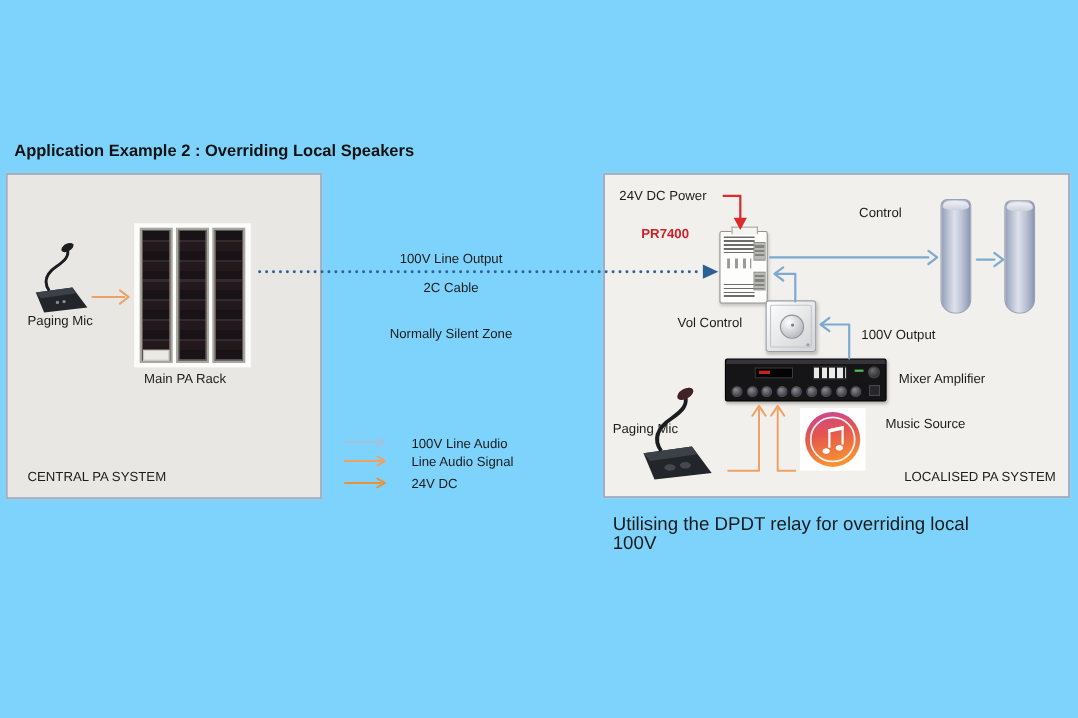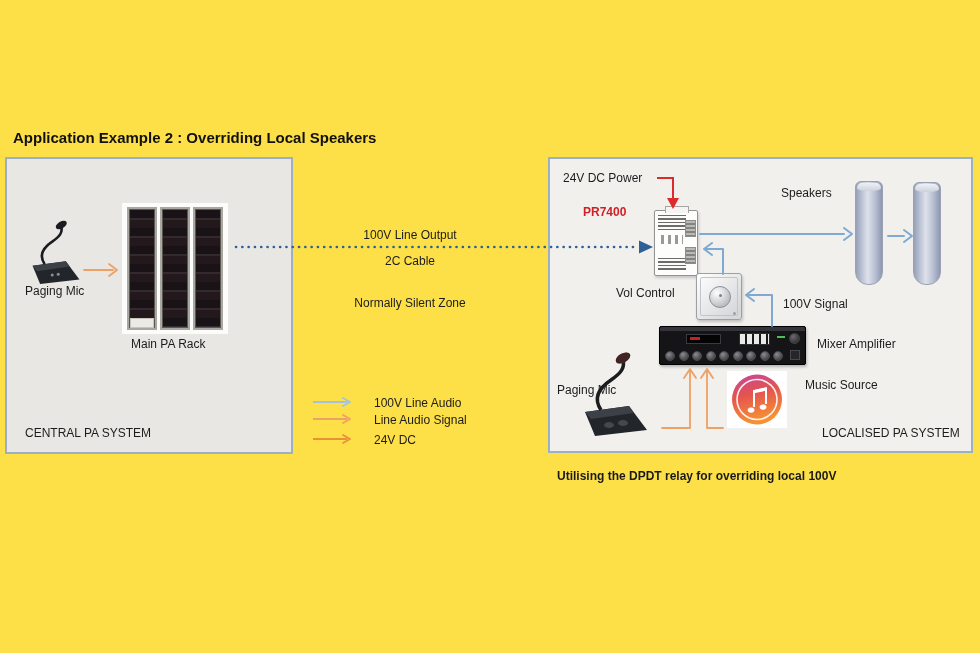--- a/index.html
+++ b/index.html
@@ -1,17 +1,17 @@
 <!DOCTYPE html>
 <html><head>
 <meta charset="utf-8">
 <style>
   html,body{margin:0;padding:0;background:#ffffff;}
   #canvas{
-    position:relative;width:980px;height:653px;background:#fde047;overflow:hidden;
+    position:relative;width:980px;height:653px;background:#7dd3fc;overflow:hidden;
     font-family:"Liberation Sans","DejaVu Sans",sans-serif;color:#1c1c1c;
   }
   .abs{position:absolute;}
   .lbl{font-size:12px;white-space:nowrap;color:#1c1c1c;}
   .title{font-size:15px;font-weight:bold;color:#111;}
   .sysbox{background:#e8e7e4;border:2px solid #9bafc5;box-sizing:border-box;}
   .sysbox.right{background:#f1f0ed;}
   .center{text-align:center;}
   
   .rack{background:#fcfcfb;display:flex;gap:3px;padding:4px 5px;box-sizing:border-box;}
@@ -51,21 +51,21 @@
   .mixer .vu{position:absolute;left:79px;top:6px;width:29px;height:10px;
     background:repeating-linear-gradient(90deg,#e9e9e7 0 5px,#19191b 5px 7px);border:1px solid #2c2c30;}
   .mixer .pwr{position:absolute;right:5px;top:6px;width:9px;height:9px;border-radius:50%;background:radial-gradient(circle at 35% 30%,#6a6a70,#222);border:1px solid #444;}
   .mixer .led{position:absolute;right:20px;top:9px;width:8px;height:2px;background:#49c24e;}
   .mixer .knobs{position:absolute;left:5px;right:22px;bottom:4px;height:9px;display:flex;justify-content:space-between;align-items:center;}
   .mixer .knobs i{width:8px;height:8px;border-radius:50%;background:radial-gradient(circle at 35% 30%,#8a8a90,#2b2b2f);border:1px solid #4c4c52;}
   .mixer .btn{position:absolute;right:5px;bottom:4px;width:8px;height:8px;background:#26262a;border:1px solid #47474d;}
   
   #connectors{position:absolute;left:0;top:0;z-index:6;pointer-events:none;}
   .legend-row{display:flex;gap:16px;}
-  .caption{font-size:12px;line-height:17px;color:#1a1a1a;font-weight:bold;}
+  .caption{font-size:17px;line-height:17px;color:#1a1a1a;}
 </style>
 </head>
 <body>
 
 <div id="canvas">
 
   <div class="abs title" style="left:13px;top:129px;">Application Example 2 : Overriding Local Speakers</div>
 
   <div class="abs sysbox" style="left:5px;top:157px;width:288px;height:297px;"></div>
 
@@ -127,33 +127,33 @@
   <div class="abs lbl" style="left: 583px; top: 205px; font-weight: bold; color: rgb(209, 31, 38);">PR7400</div>
 
   <div class="abs relay" style="left:654px;top:210px;width:42px;height:64px;z-index:2;">
     <div class="slats-top"></div>
     <div class="plugs"></div>
     <div class="slats-bot"></div>
     <div class="term1"></div>
     <div class="term2"></div>
   </div>
 
-  <div class="abs lbl" style="left:781px;top:186px;">Speakers</div>
+  <div class="abs lbl" style="left:781px;top:186px;">Control</div>
   <div class="abs speaker" style="left:855px;top:181px;width:28px;height:104px;z-index:2;"></div>
   <div class="abs speaker" style="left:913px;top:182px;width:28px;height:103px;z-index:2;"></div>
 
   <div class="abs volctl" style="left:696px;top:273px;width:44px;height:45px;z-index:2;">
     <div class="plate"></div>
     <div class="knob">
         <div class="dot"></div>
       </div>
     <div class="screw"></div>
   </div>
   <div class="abs lbl" style="left:616px;top:286px;">Vol Control</div>
-  <div class="abs lbl" style="left:783px;top:297px;">100V Signal</div>
+  <div class="abs lbl" style="left:783px;top:297px;">100V Output</div>
 
   <div class="abs mixer" style="left:659px;top:326px;width:145px;height:37px;z-index:2;">
     <div class="edge"></div>
     <div class="disp">
         <i></i>
       </div>
     <div class="vu"></div>
     <div class="led"></div>
     <div class="pwr"></div>
     <div class="knobs">

